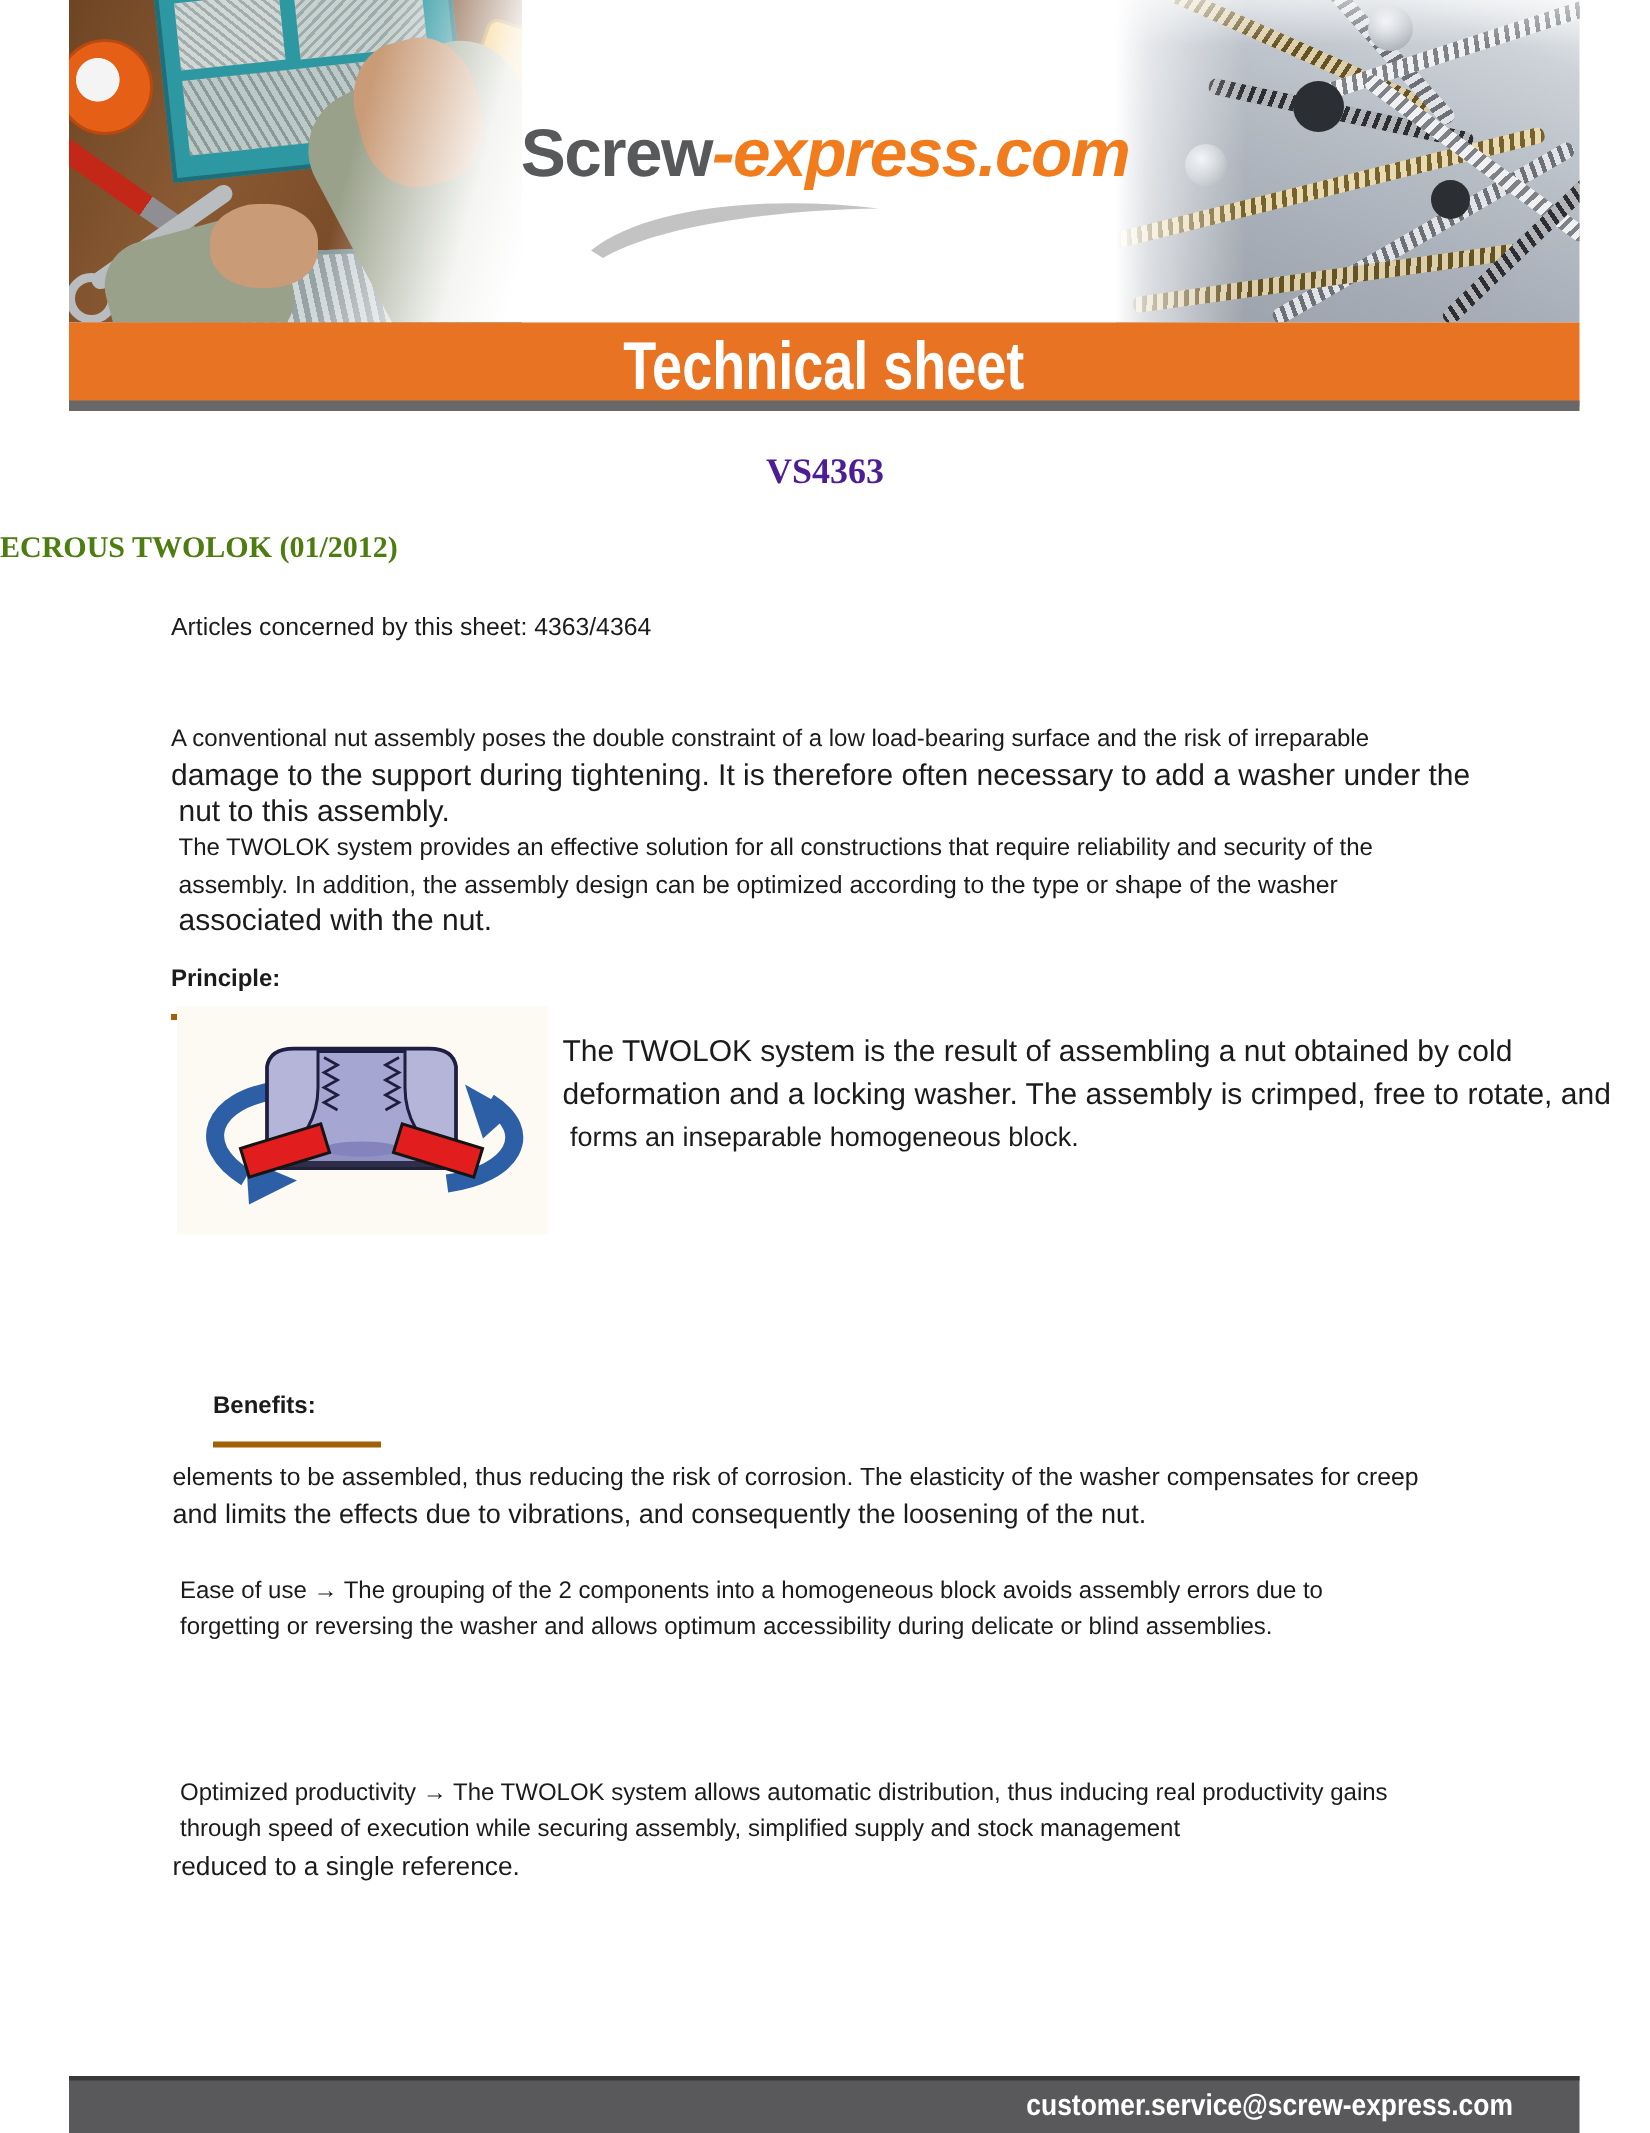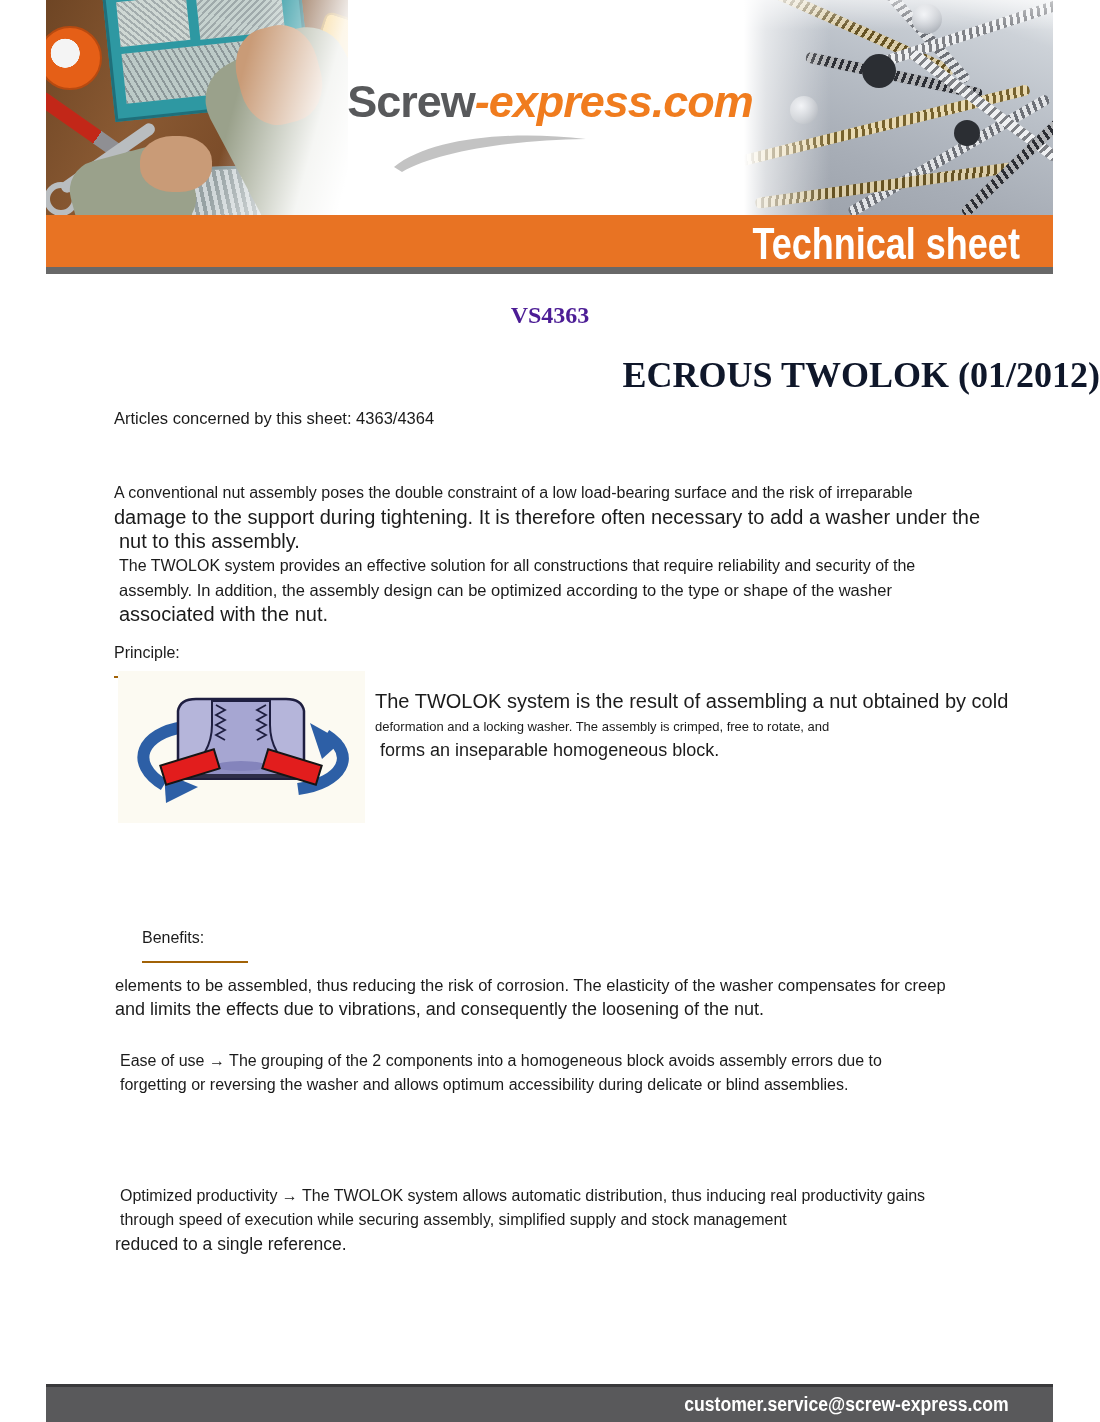--- a/index.html
+++ b/index.html
@@ -59,42 +59,42 @@
 
   
   .logo{position:absolute;top:76px;left:50%;transform:translateX(-50%);white-space:nowrap;
     font-size:45px;font-weight:bold;letter-spacing:-1px;z-index:3;}
   .logo .p1{color:#58595b;}
   .logo .p2{color:#f07c1e;font-style:italic;}
   .swoosh{position:absolute;top:128px;left:388px;width:205px;height:45px;z-index:2;}
 
   
   .banner{position:absolute;left:46px;top:215px;width:1007px;height:56px;background:#e87323;
-    display:flex;align-items:center;justify-content:flex-end;z-index:4;}
+    display:flex;align-items:center;justify-content:center;z-index:4;}
   .banner-title{color:#fff;font-weight:bold;font-size:45px;transform:scaleX(0.8);
     letter-spacing:0;line-height:1;}
   .banner-strip{position:absolute;left:46px;top:267px;width:1007px;height:7px;background:#686868;z-index:4;}
 
   
   .doc-code{position:absolute;top:302px;left:0;width:1100px;text-align:center;
     font-family:"Liberation Serif",serif;font-weight:bold;font-size:24px;color:#4c1d95;}
-  .doc-title{position:absolute;top:354px;left:0;width:1100px;text-align:right;
-    font-family:"Liberation Serif",serif;font-weight:bold;font-size:36px;color:#0f172a;}
+  .doc-title{position:absolute;top:354px;left:0;width:1100px;text-align:left;
+    font-family:"Liberation Serif",serif;font-weight:bold;font-size:20px;color:#4d7c0f;}
   .articles{position:absolute;left:114px;top:409px;font-size:16.5px;}
 
   
   .ln{white-space:nowrap;}
   .intro{position:absolute;left:114px;top:481px;}
   .intro .ln{line-height:24.2px;}
   .f15{font-size:15px;} .f16{font-size:16px;} .f165{font-size:16.5px;}
   .f17{font-size:20px;} .f175{font-size:17.5px;} .f18{font-size:18px;}
   .ind{padding-left:5px;}
 
   .sec-head{position:absolute;left:114px;font-size:16px;}
-  .u-line{border-bottom:2px solid #a16207;padding-bottom:14px;display:inline-block;}
+  .u-line{border-bottom:4px solid #a16207;padding-bottom:14px;display:inline-block;font-weight:bold;}
   .u-principle{padding-right:26px;}
   .u-benefits{padding-right:44px;}
 
   .principle-img{position:absolute;left:118px;top:671px;width:247px;height:152px;background:#fcfaf2;}
   .principle-text{position:absolute;left:375px;top:690px;}
   .principle-text .ln{margin-bottom:6px;}
 
   .benefit{position:absolute;left:115px;}
   .benefit .ln{line-height:24.2px;}
   .b1{top:973px;} .b2{top:1049px;} .b3{top:1184px;}
@@ -203,21 +203,21 @@
         <rect x="44" y="86" width="56" height="20" fill="#e21d1d" stroke="#151515" stroke-width="2"></rect>
       </g>
       <g transform="rotate(17 174 96)">
         <rect x="146" y="86" width="56" height="20" fill="#e21d1d" stroke="#151515" stroke-width="2"></rect>
       </g>
     </svg>
   </div>
 
   <div class="principle-text">
     <div class="ln f17">The TWOLOK system is the result of assembling a nut obtained by cold</div>
-    <div class="ln f155 f15" style="font-size:13px;">deformation and a locking washer. The assembly is crimped, free to rotate, and</div>
+    <div class="ln f155 f15" style="font-size:20px;">deformation and a locking washer. The assembly is crimped, free to rotate, and</div>
     <div class="ln f18 ind">forms an inseparable homogeneous block.</div>
   </div>
 
   <div class="sec-head" style="top:929px;margin-left:28px;">
     <span class="u-line u-benefits">Benefits:</span>
   </div>
 
   <div class="benefit b1">
     <div class="ln f165">elements to be assembled, thus reducing the risk of corrosion. The elasticity of the washer compensates for creep</div>
     <div class="ln f18">and limits the effects due to vibrations, and consequently the loosening of the nut.</div>

